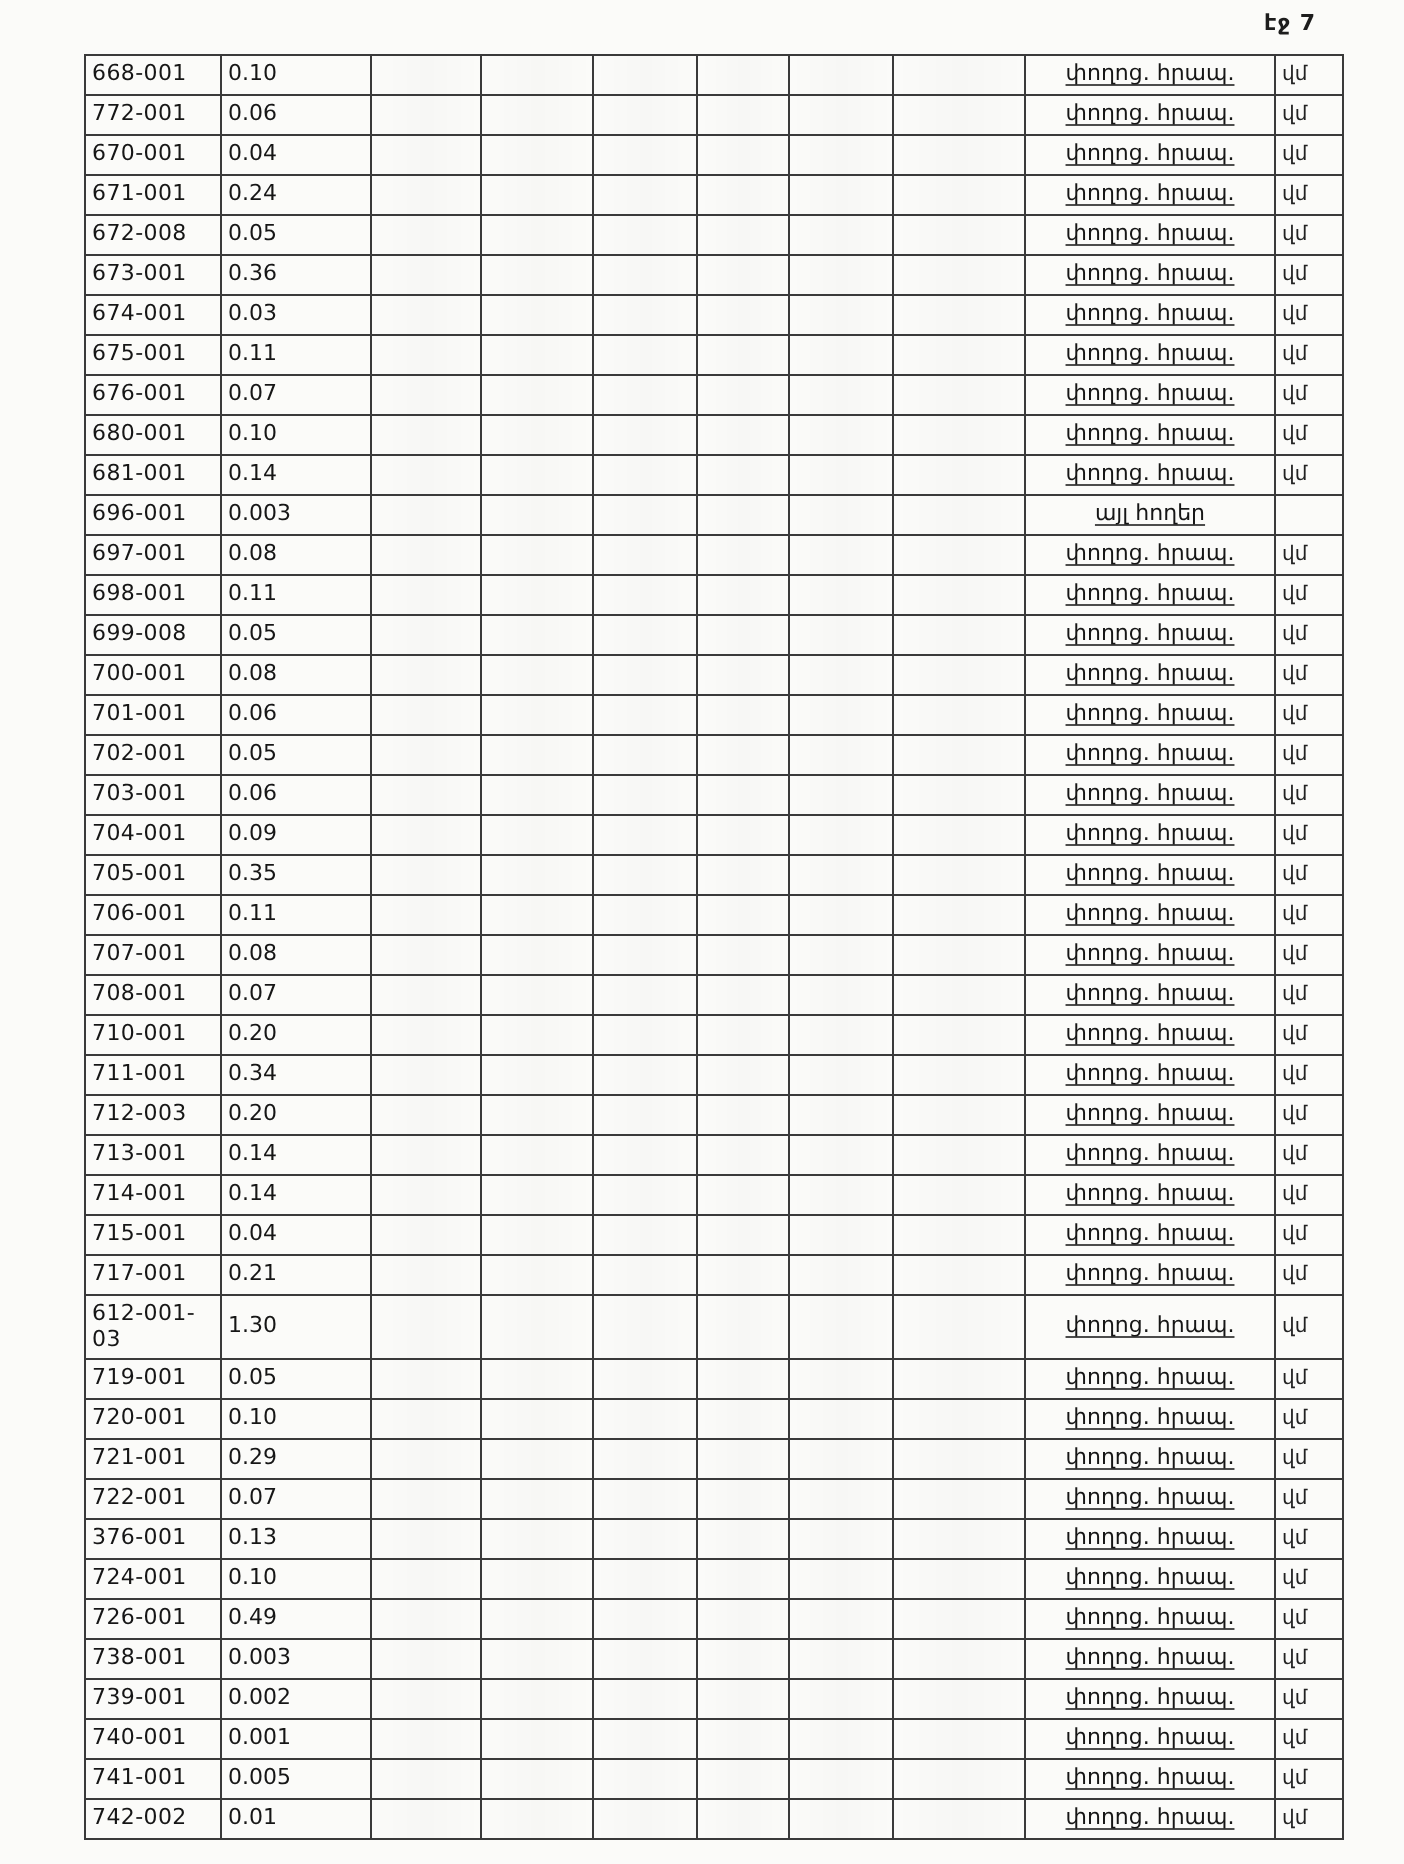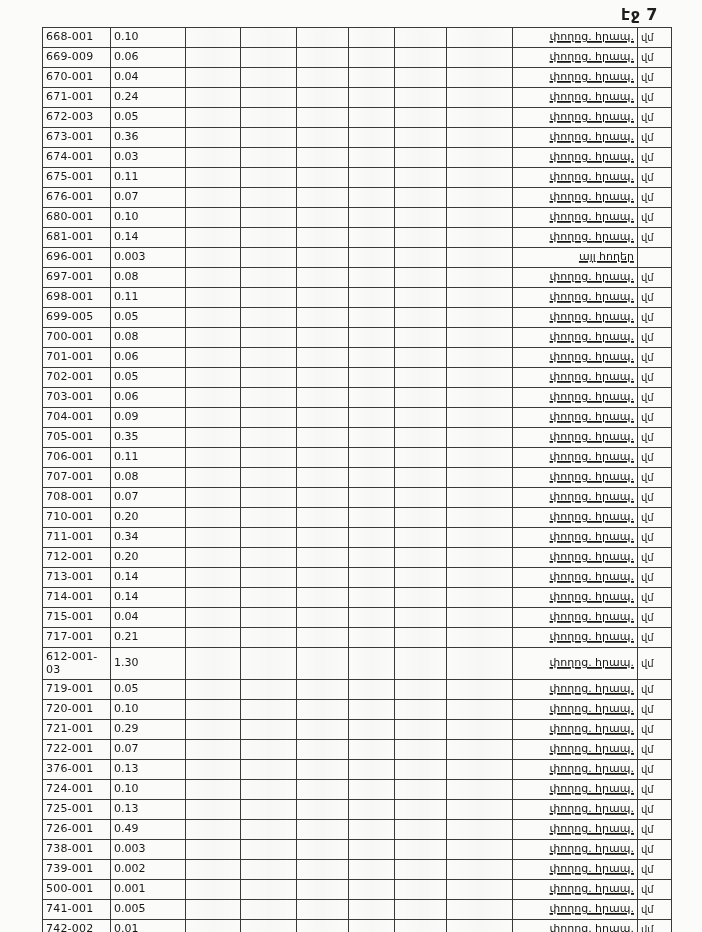--- a/index.html
+++ b/index.html
@@ -14,21 +14,21 @@
     height: 932px;
     margin: 0 auto;
     background: #fbfbf9;
     color: #161616;
     overflow: hidden;
   }
   .page-header {
     position: absolute;
     top: 5px;
     right: 44px;
-    font-size: 16px;
+    font-size: 11px;
     font-weight: bold;
     color: #1d1d1d;
     letter-spacing: 0.5px;
   }
   table.doc-table {
     position: absolute;
     top: 27px;
     left: 42px;
     border-collapse: collapse;
     table-layout: fixed;
@@ -51,22 +51,21 @@
   }
   td.val {
   }
   td.empty {
     
     background:
       linear-gradient(to right, rgba(0,0,0,0) 0%, rgba(0,0,0,0.015) 50%, rgba(0,0,0,0) 100%);
   }
   td.desc {
     padding-left: 8px;
-    text-align: right;
-    text-decoration: underline;
+    text-align: center;
   }
   td.desc span {
     text-decoration: underline;
     text-decoration-color: #4c4c4c;
     text-underline-offset: 2px;
     text-decoration-thickness: 1px;
   }
   td.unit {
     border: none;
     font-size: 10px;
@@ -104,21 +103,21 @@
           <td class="empty"></td>
           <td class="empty"></td>
           <td class="empty"></td>
           <td class="empty"></td>
           <td class="empty"></td>
           <td class="empty"></td>
           <td class="desc"><span>փողոց. հրապ.</span></td>
           <td class="unit">վմ</td>
         </tr>
         <tr>
-          <td class="code">669-009</td>
+          <td class="code">772-001</td>
           <td class="val">0.06</td>
           <td class="empty"></td>
           <td class="empty"></td>
           <td class="empty"></td>
           <td class="empty"></td>
           <td class="empty"></td>
           <td class="empty"></td>
           <td class="desc"><span>փողոց. հրապ.</span></td>
           <td class="unit">վմ</td>
         </tr>
@@ -140,21 +139,21 @@
           <td class="empty"></td>
           <td class="empty"></td>
           <td class="empty"></td>
           <td class="empty"></td>
           <td class="empty"></td>
           <td class="empty"></td>
           <td class="desc"><span>փողոց. հրապ.</span></td>
           <td class="unit">վմ</td>
         </tr>
         <tr>
-          <td class="code">672-003</td>
+          <td class="code">672-008</td>
           <td class="val">0.05</td>
           <td class="empty"></td>
           <td class="empty"></td>
           <td class="empty"></td>
           <td class="empty"></td>
           <td class="empty"></td>
           <td class="empty"></td>
           <td class="desc"><span>փողոց. հրապ.</span></td>
           <td class="unit">վմ</td>
         </tr>
@@ -260,21 +259,21 @@
           <td class="empty"></td>
           <td class="empty"></td>
           <td class="empty"></td>
           <td class="empty"></td>
           <td class="empty"></td>
           <td class="empty"></td>
           <td class="desc"><span>փողոց. հրապ.</span></td>
           <td class="unit">վմ</td>
         </tr>
         <tr>
-          <td class="code">699-005</td>
+          <td class="code">699-008</td>
           <td class="val">0.05</td>
           <td class="empty"></td>
           <td class="empty"></td>
           <td class="empty"></td>
           <td class="empty"></td>
           <td class="empty"></td>
           <td class="empty"></td>
           <td class="desc"><span>փողոց. հրապ.</span></td>
           <td class="unit">վմ</td>
         </tr>
@@ -404,21 +403,21 @@
           <td class="empty"></td>
           <td class="empty"></td>
           <td class="empty"></td>
           <td class="empty"></td>
           <td class="empty"></td>
           <td class="empty"></td>
           <td class="desc"><span>փողոց. հրապ.</span></td>
           <td class="unit">վմ</td>
         </tr>
         <tr>
-          <td class="code">712-001</td>
+          <td class="code">712-003</td>
           <td class="val">0.20</td>
           <td class="empty"></td>
           <td class="empty"></td>
           <td class="empty"></td>
           <td class="empty"></td>
           <td class="empty"></td>
           <td class="empty"></td>
           <td class="desc"><span>փողոց. հրապ.</span></td>
           <td class="unit">վմ</td>
         </tr>
@@ -549,32 +548,20 @@
           <td class="empty"></td>
           <td class="empty"></td>
           <td class="empty"></td>
           <td class="empty"></td>
           <td class="empty"></td>
           <td class="empty"></td>
           <td class="desc"><span>փողոց. հրապ.</span></td>
           <td class="unit">վմ</td>
         </tr>
         <tr>
-          <td class="code">725-001</td>
-          <td class="val">0.13</td>
-          <td class="empty"></td>
-          <td class="empty"></td>
-          <td class="empty"></td>
-          <td class="empty"></td>
-          <td class="empty"></td>
-          <td class="empty"></td>
-          <td class="desc"><span>փողոց. հրապ.</span></td>
-          <td class="unit">վմ</td>
-        </tr>
-        <tr>
           <td class="code">726-001</td>
           <td class="val">0.49</td>
           <td class="empty"></td>
           <td class="empty"></td>
           <td class="empty"></td>
           <td class="empty"></td>
           <td class="empty"></td>
           <td class="empty"></td>
           <td class="desc"><span>փողոց. հրապ.</span></td>
           <td class="unit">վմ</td>
@@ -597,21 +584,21 @@
           <td class="empty"></td>
           <td class="empty"></td>
           <td class="empty"></td>
           <td class="empty"></td>
           <td class="empty"></td>
           <td class="empty"></td>
           <td class="desc"><span>փողոց. հրապ.</span></td>
           <td class="unit">վմ</td>
         </tr>
         <tr>
-          <td class="code">500-001</td>
+          <td class="code">740-001</td>
           <td class="val">0.001</td>
           <td class="empty"></td>
           <td class="empty"></td>
           <td class="empty"></td>
           <td class="empty"></td>
           <td class="empty"></td>
           <td class="empty"></td>
           <td class="desc"><span>փողոց. հրապ.</span></td>
           <td class="unit">վմ</td>
         </tr>

